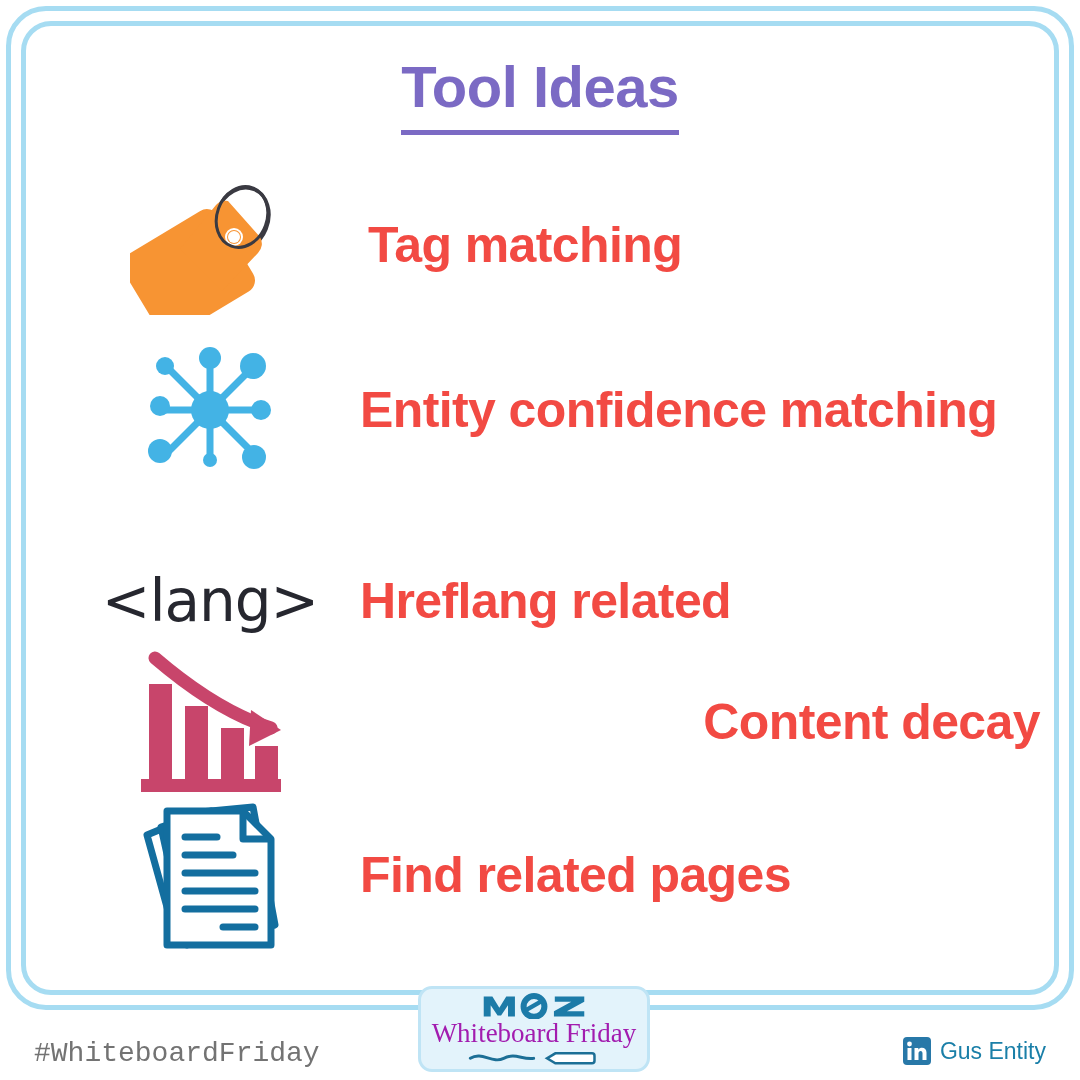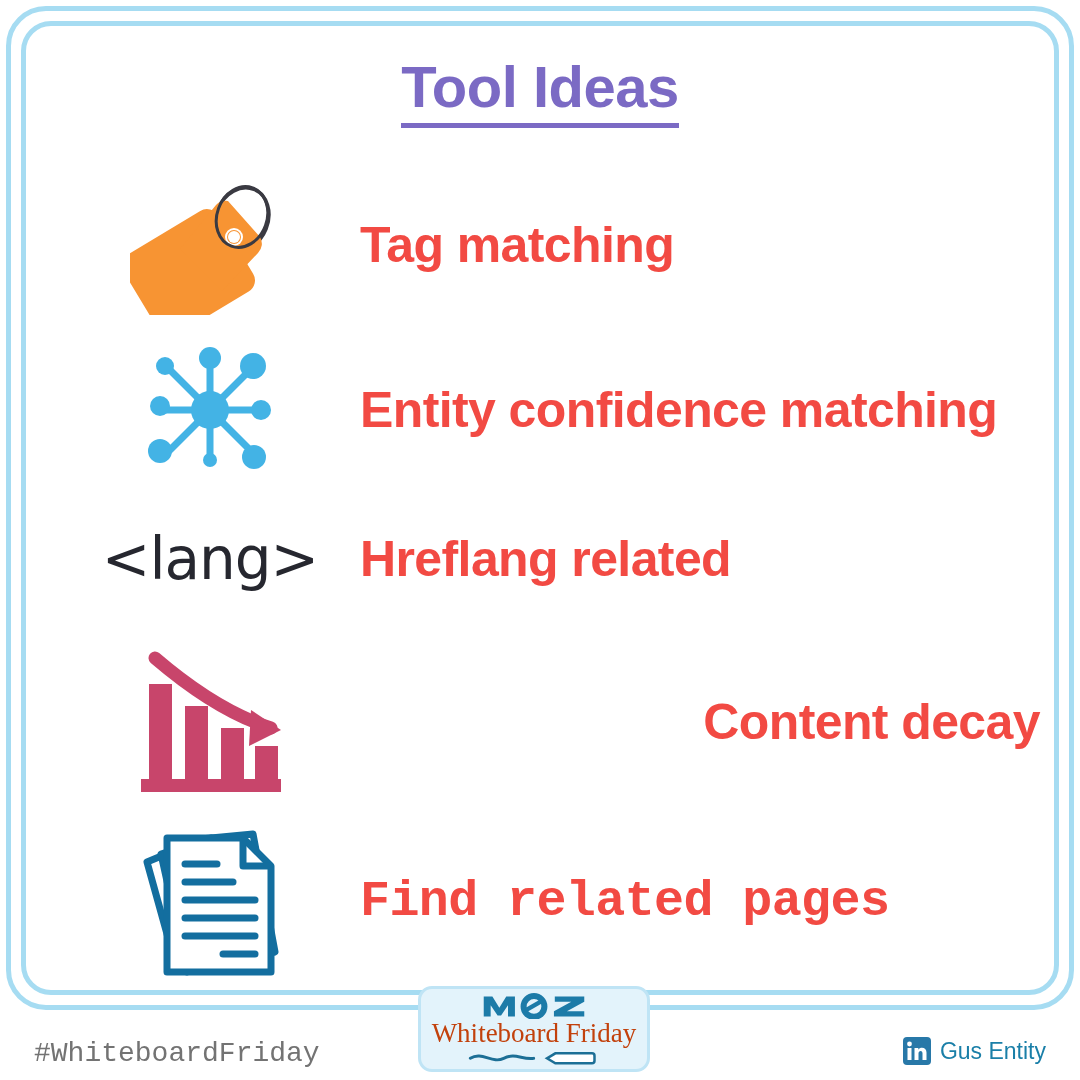--- a/index.html
+++ b/index.html
@@ -38,21 +38,21 @@
     text-align:center;
   }
   .title {
     display:inline-block;
     font-size:58px;
     font-weight:bold;
     color:#7b6ac4;
     letter-spacing:-0.5px;
     line-height:1;
     border-bottom:5px solid #7b6ac4;
-    padding-bottom:7px;
+    padding-bottom:14px;
   }
 
   
   .row {
     position:absolute;
     left:60px;
     width:980px;
     display:flex;
     align-items:center;
   }
@@ -65,25 +65,25 @@
   }
   .row-label {
     font-size:50px;
     font-weight:bold;
     color:#f24a43;
     letter-spacing:-0.6px;
     line-height:1.05;
     white-space:nowrap;
   }
 
-  #row-0 { top:175px; height:140px; }
+  #row-0 { top:175px; height:140px;gap:8px; }
   #row-1 { top:335px; height:150px; }
-  #row-2 { top:504px; height:110px; }
+  #row-2 { top:546px; height:110px; }
   #row-3 { top:645px; height:155px;justify-content:space-between; }
-  #row-4 { top:815px; height:175px;font-family:Liberation Mono, monospace; }
+  #row-4 { top:788px; height:175px; }
 
   .lang-text {
     font-size:58px;
     font-weight:400;
     color:#26272f;
     letter-spacing:-1px;
     font-family:"DejaVu Sans", sans-serif;
     white-space:nowrap;
   }
 
@@ -99,21 +99,21 @@
     flex-direction:column;
     align-items:center;
     justify-content:center;
     gap:1px;
     z-index:5;
   }
   .moz-logo { height:26px; }
   .moz-wbf {
     font-family:"Liberation Serif", serif;
     font-size:27px;
-    color:#c2410c;
+    color:#a21caf;
     line-height:1;
     letter-spacing:0px;
   }
   .moz-squiggle { height:15px; margin-top:2px; }
 
   
   .footer-left {
     position:absolute;
     left:34px; top:1040px;
     font-size:28px;

